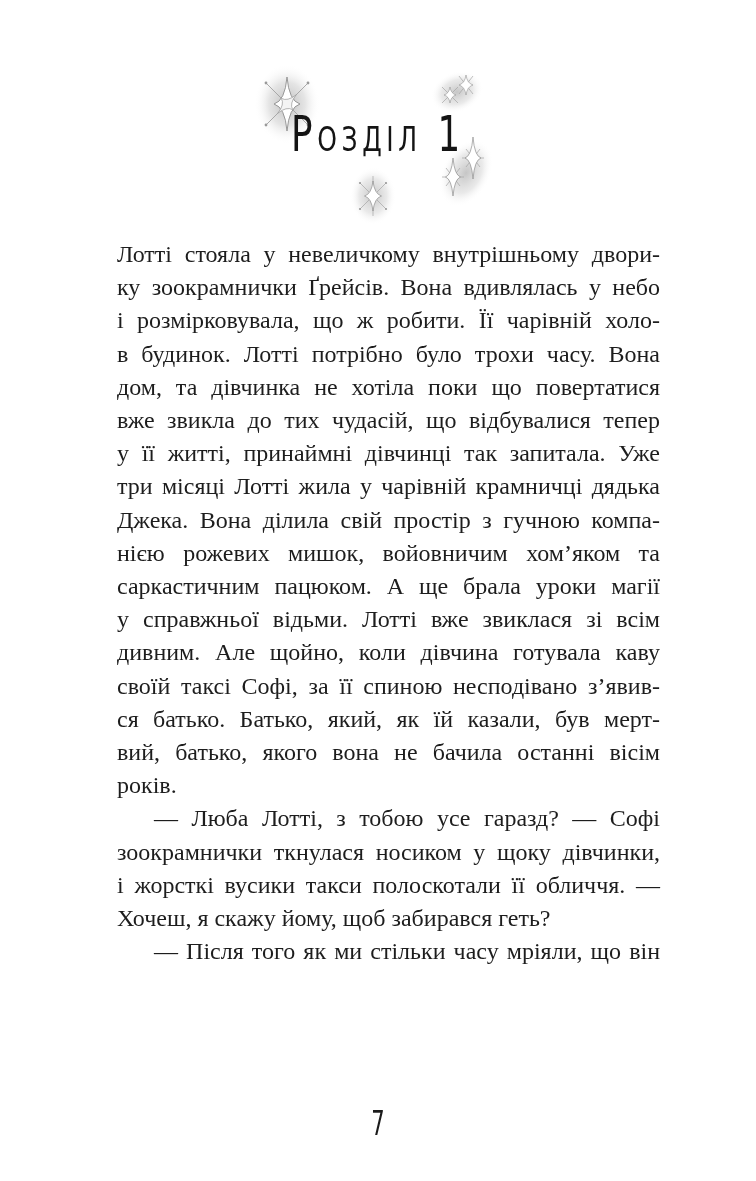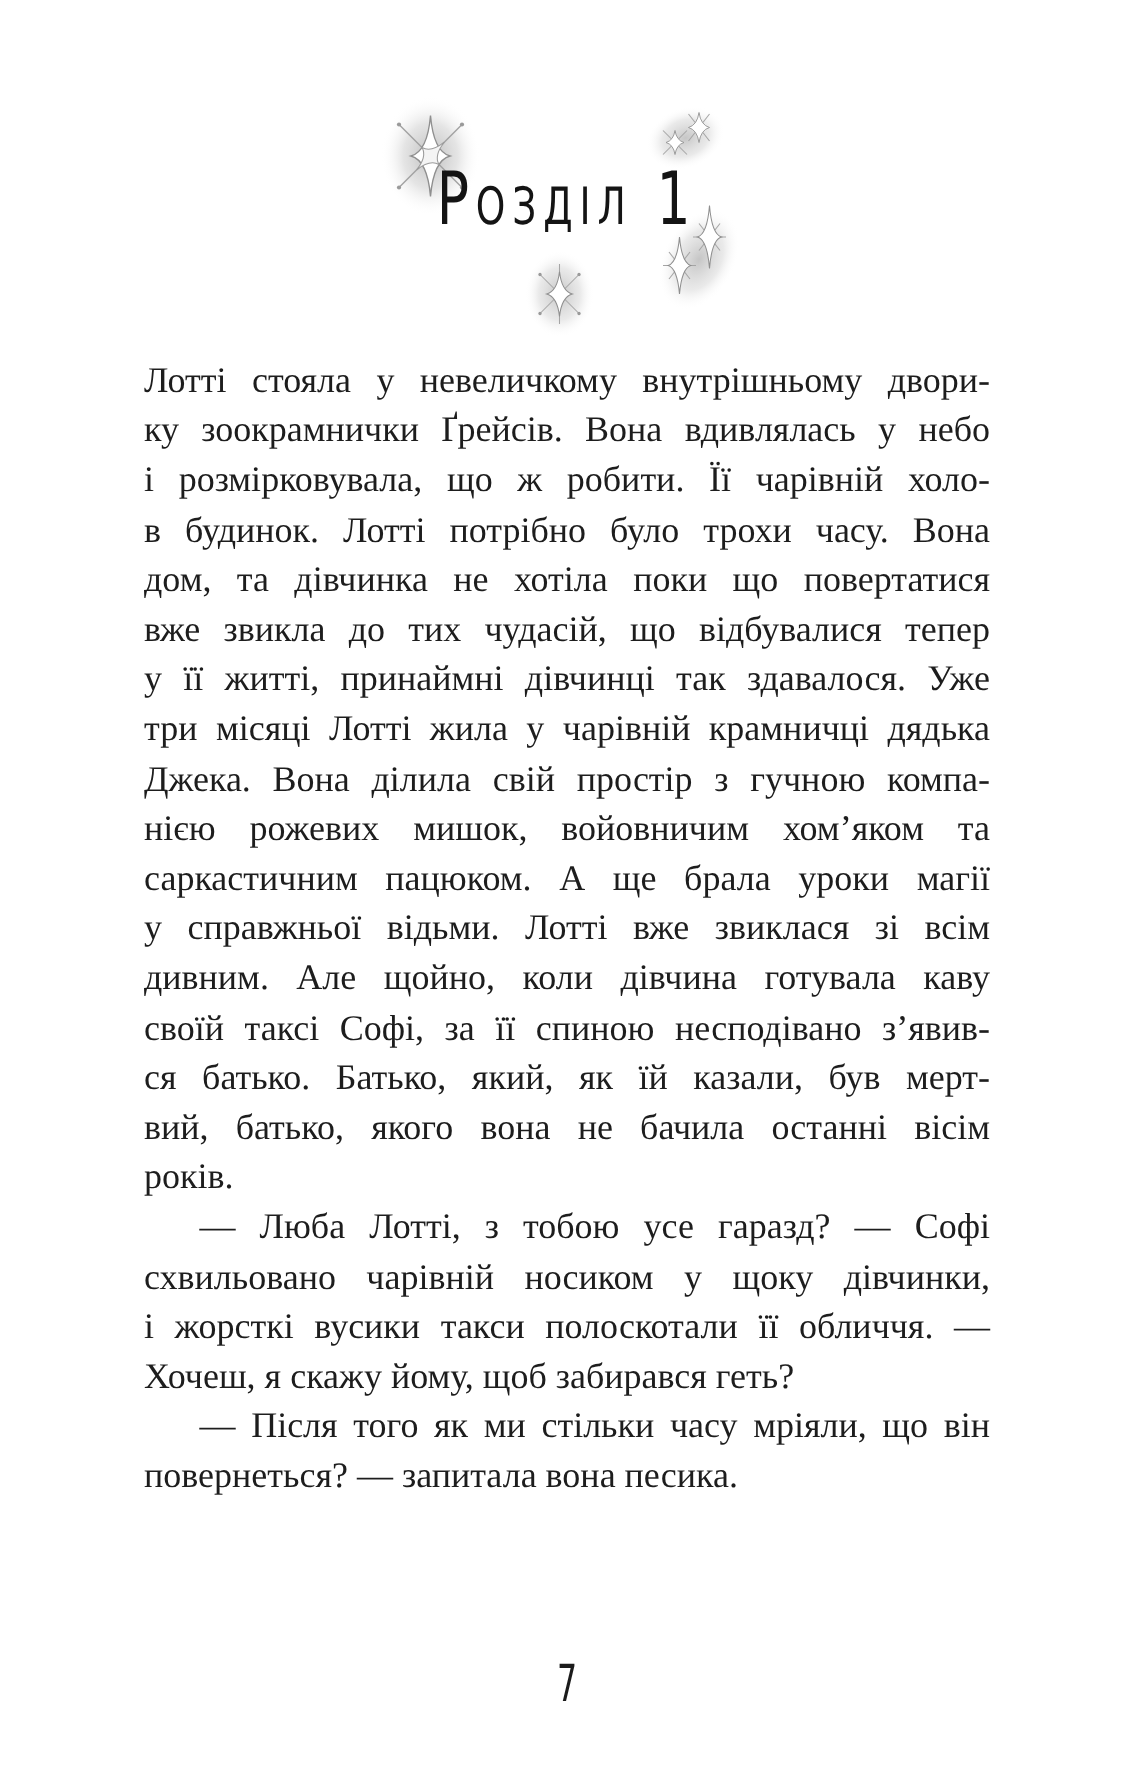--- a/index.html
+++ b/index.html
@@ -43,20 +43,21 @@
     font-size: 24px;
     line-height: 33.2px;
     color: #1d1d1d;
   }
   .para { margin: 0; padding: 0; }
   .line {
     text-align: justify;
     text-align-last: justify;
     -moz-text-align-last: justify;
     white-space: normal;
+    margin-left: 21px;
   }
   .line.end { text-align-last: left; -moz-text-align-last: left; }
   .line.indent { text-indent: 37px; }
 
   
   .page-number {
     position: absolute;
     top: 1102px; left: 0; width: 756px;
     text-align: center;
     font-family: "DejaVu Sans", sans-serif;
@@ -159,43 +160,42 @@
 
   <div class="body-text">
 
     <div class="para">
       <div class="line">Лотті стояла у невеличкому внутрішньому двори-</div>
       <div class="line">ку зоокрамнички Ґрейсів. Вона вдивлялась у небо</div>
       <div class="line">і розмірковувала, що ж робити. Її чарівній холо-</div>
       <div class="line">в будинок. Лотті потрібно було трохи часу. Вона</div>
       <div class="line">дом, та дівчинка не хотіла поки що повертатися</div>
       <div class="line">вже звикла до тих чудасій, що відбувалися тепер</div>
-      <div class="line">у її житті, принаймні дівчинці так здавалося. Уже</div>
+      <div class="line">у її житті, принаймні дівчинці так запитала. Уже</div>
       <div class="line">три місяці Лотті жила у чарівній крамничці дядька</div>
       <div class="line">Джека. Вона ділила свій простір з гучною компа-</div>
       <div class="line">нією рожевих мишок, войовничим хом’яком та</div>
       <div class="line">саркастичним пацюком. А ще брала уроки магії</div>
       <div class="line">у справжньої відьми. Лотті вже звиклася зі всім</div>
       <div class="line">дивним. Але щойно, коли дівчина готувала каву</div>
       <div class="line">своїй таксі Софі, за її спиною несподівано з’явив-</div>
       <div class="line">ся батько. Батько, який, як їй казали, був мерт-</div>
       <div class="line">вий, батько, якого вона не бачила останні вісім</div>
       <div class="line end">років.</div>
     </div>
 
     <div class="para">
       <div class="line indent">— Люба Лотті, з тобою усе гаразд? — Софі</div>
-      <div class="line">схвильовано чарівній носиком у щоку дівчинки,</div>
+      <div class="line">зоокрамнички ткнулася носиком у щоку дівчинки,</div>
       <div class="line">і жорсткі вусики такси полоскотали її обличчя. —</div>
       <div class="line end">Хочеш, я скажу йому, щоб забирався геть?</div>
     </div>
 
 
     <div class="para">
       <div class="line indent">— Після того як ми стільки часу мріяли, що він</div>
-      <div class="line end">повернеться? — запитала вона песика.</div>
     </div>
 
   </div>
 
   <div class="page-number">7</div>
 
 </div>
 
 </body></html>

